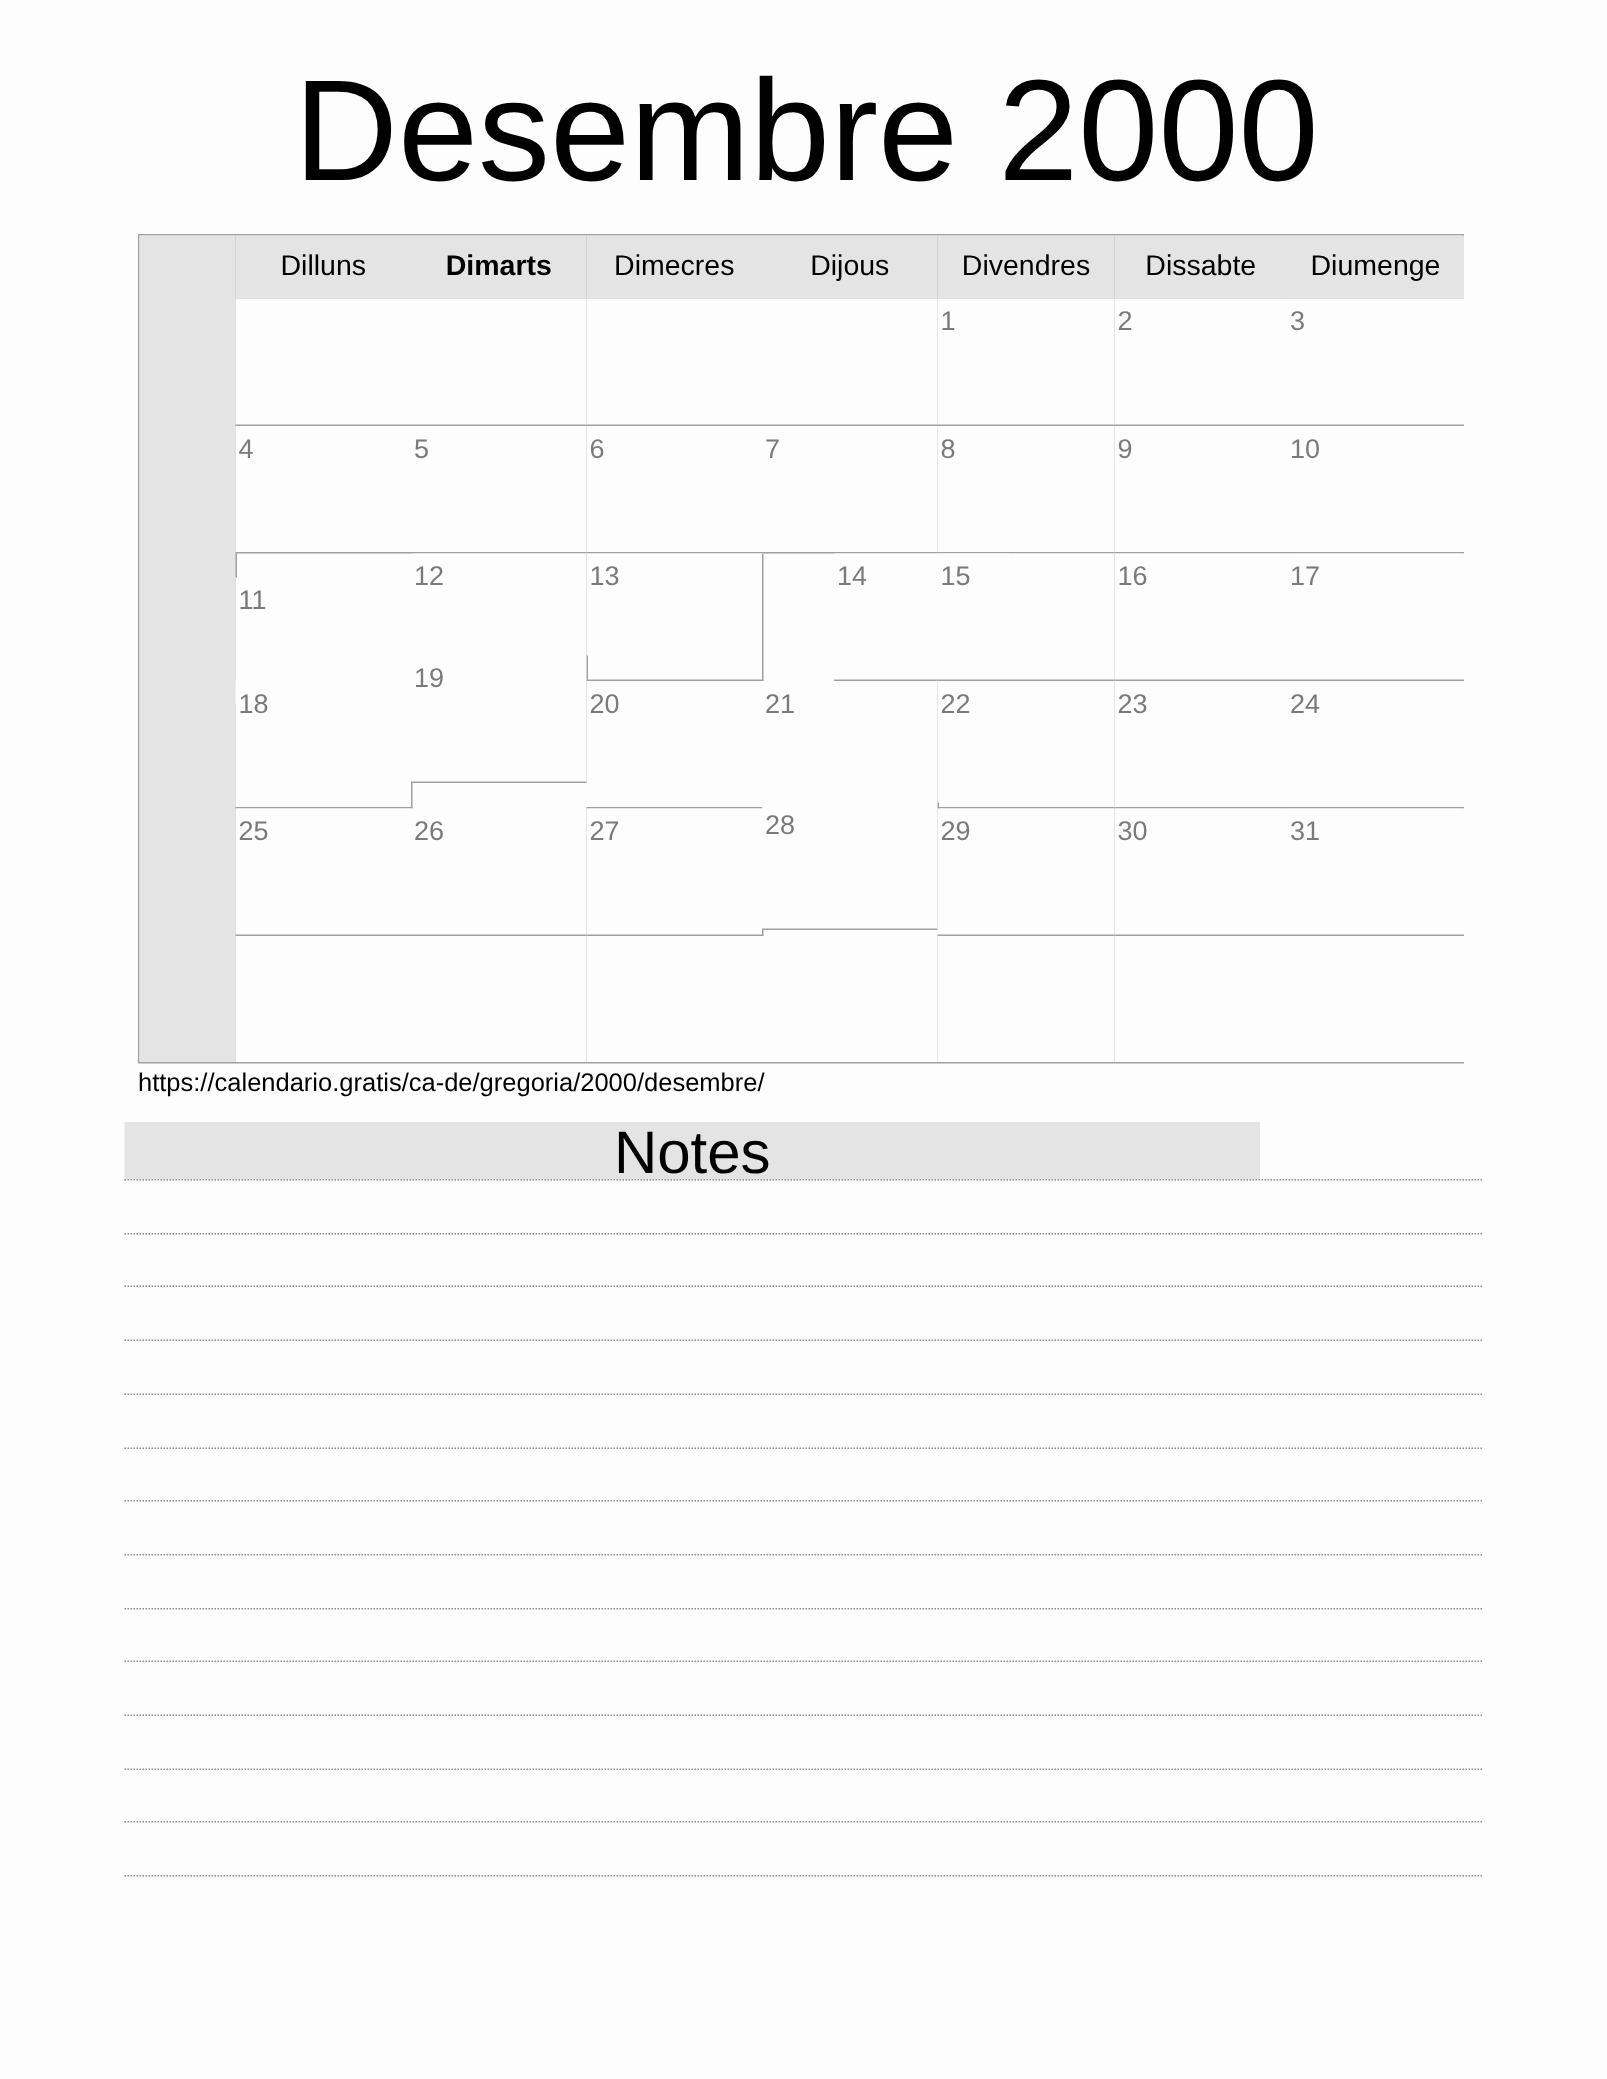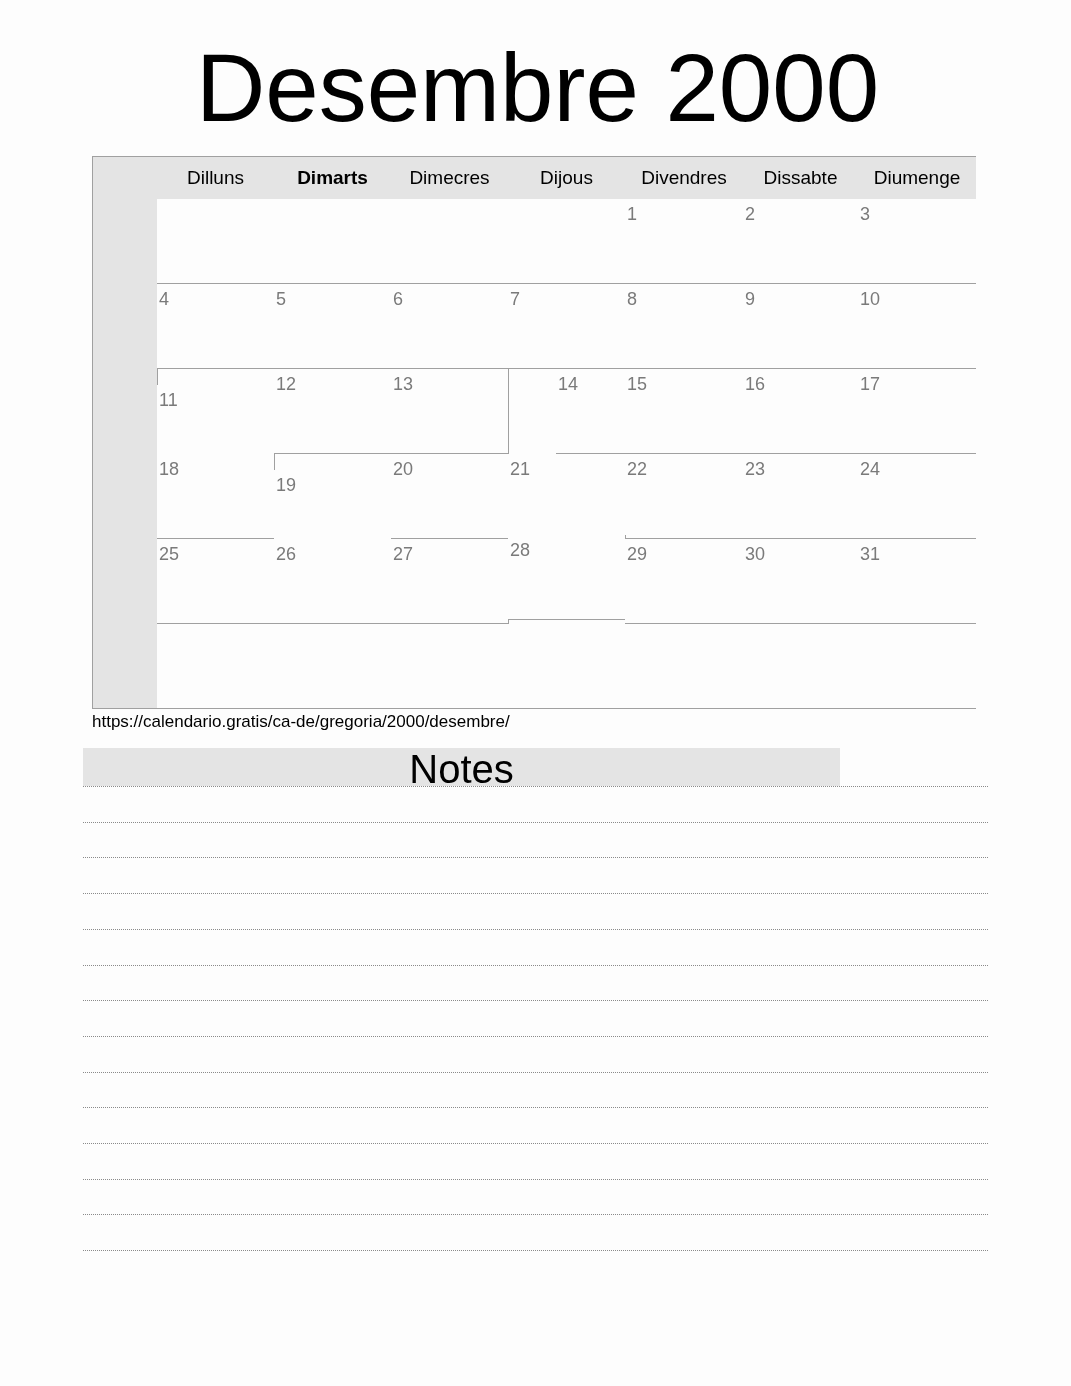--- a/index.html
+++ b/index.html
@@ -119,21 +119,21 @@
       </div>
       <div class="cell" style="left: 650px; top: 212px; width: 116px;">
         <span class="num">16</span>
       </div>
       <div class="cell" style="left: 765px; top: 212px; width: 118px; border-right: none;">
         <span class="num">17</span>
       </div>
       <div class="cell" style="left: 64px; top: 297px; width: 118px;">
         <span class="num">18</span>
       </div>
-      <div class="cell" style="left: 181px; top: 313px; width: 118px;">
+      <div class="cell" style="left: 181px; top: 280px; width: 118px;">
         <span class="num">19</span>
       </div>
       <div class="cell" style="left: 298px; top: 297px; width: 118px;">
         <span class="num">20</span>
       </div>
       <div class="cell" style="left: 415px; top: 297px; width: 118px;">
         <span class="num">21</span>
       </div>
       <div class="cell" style="left: 532px; top: 297px; width: 119px;">
         <span class="num">22</span>

